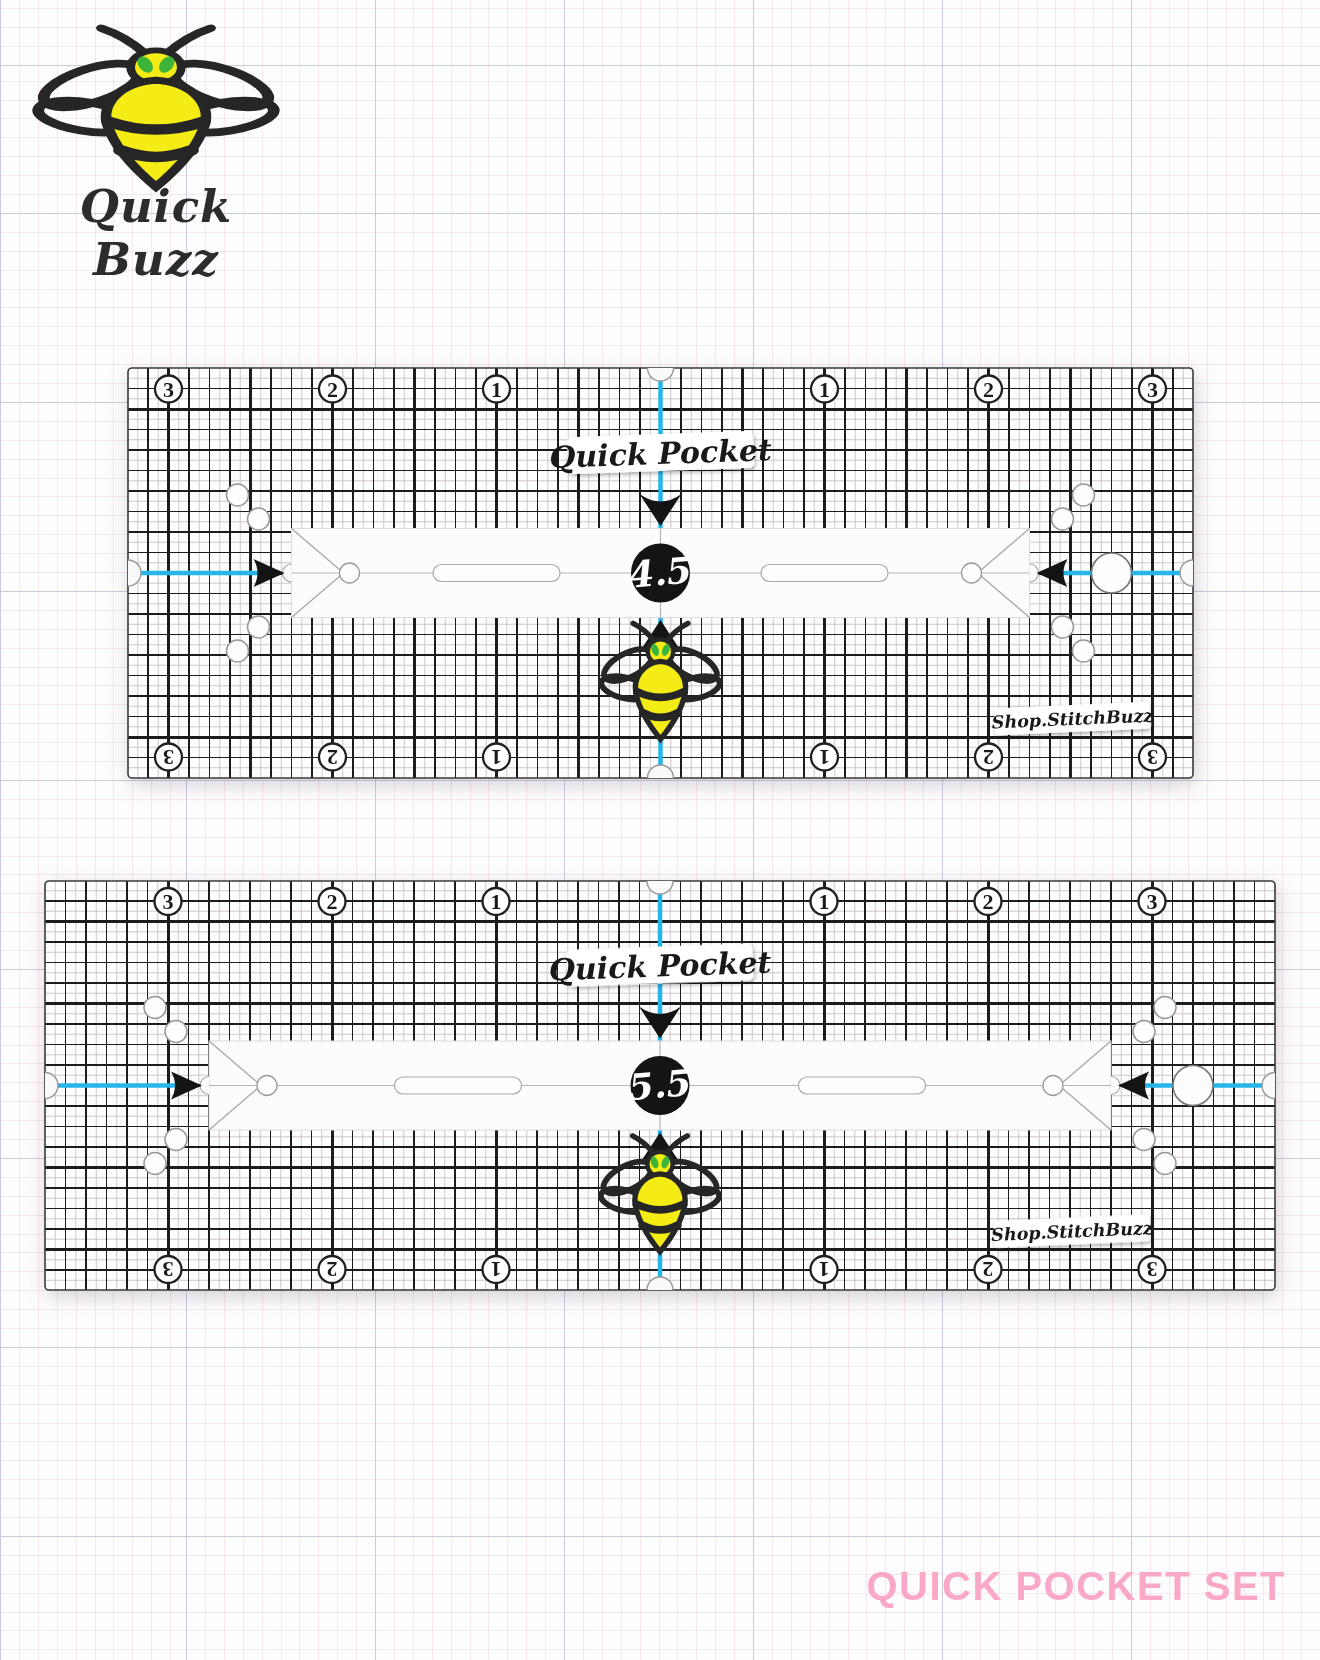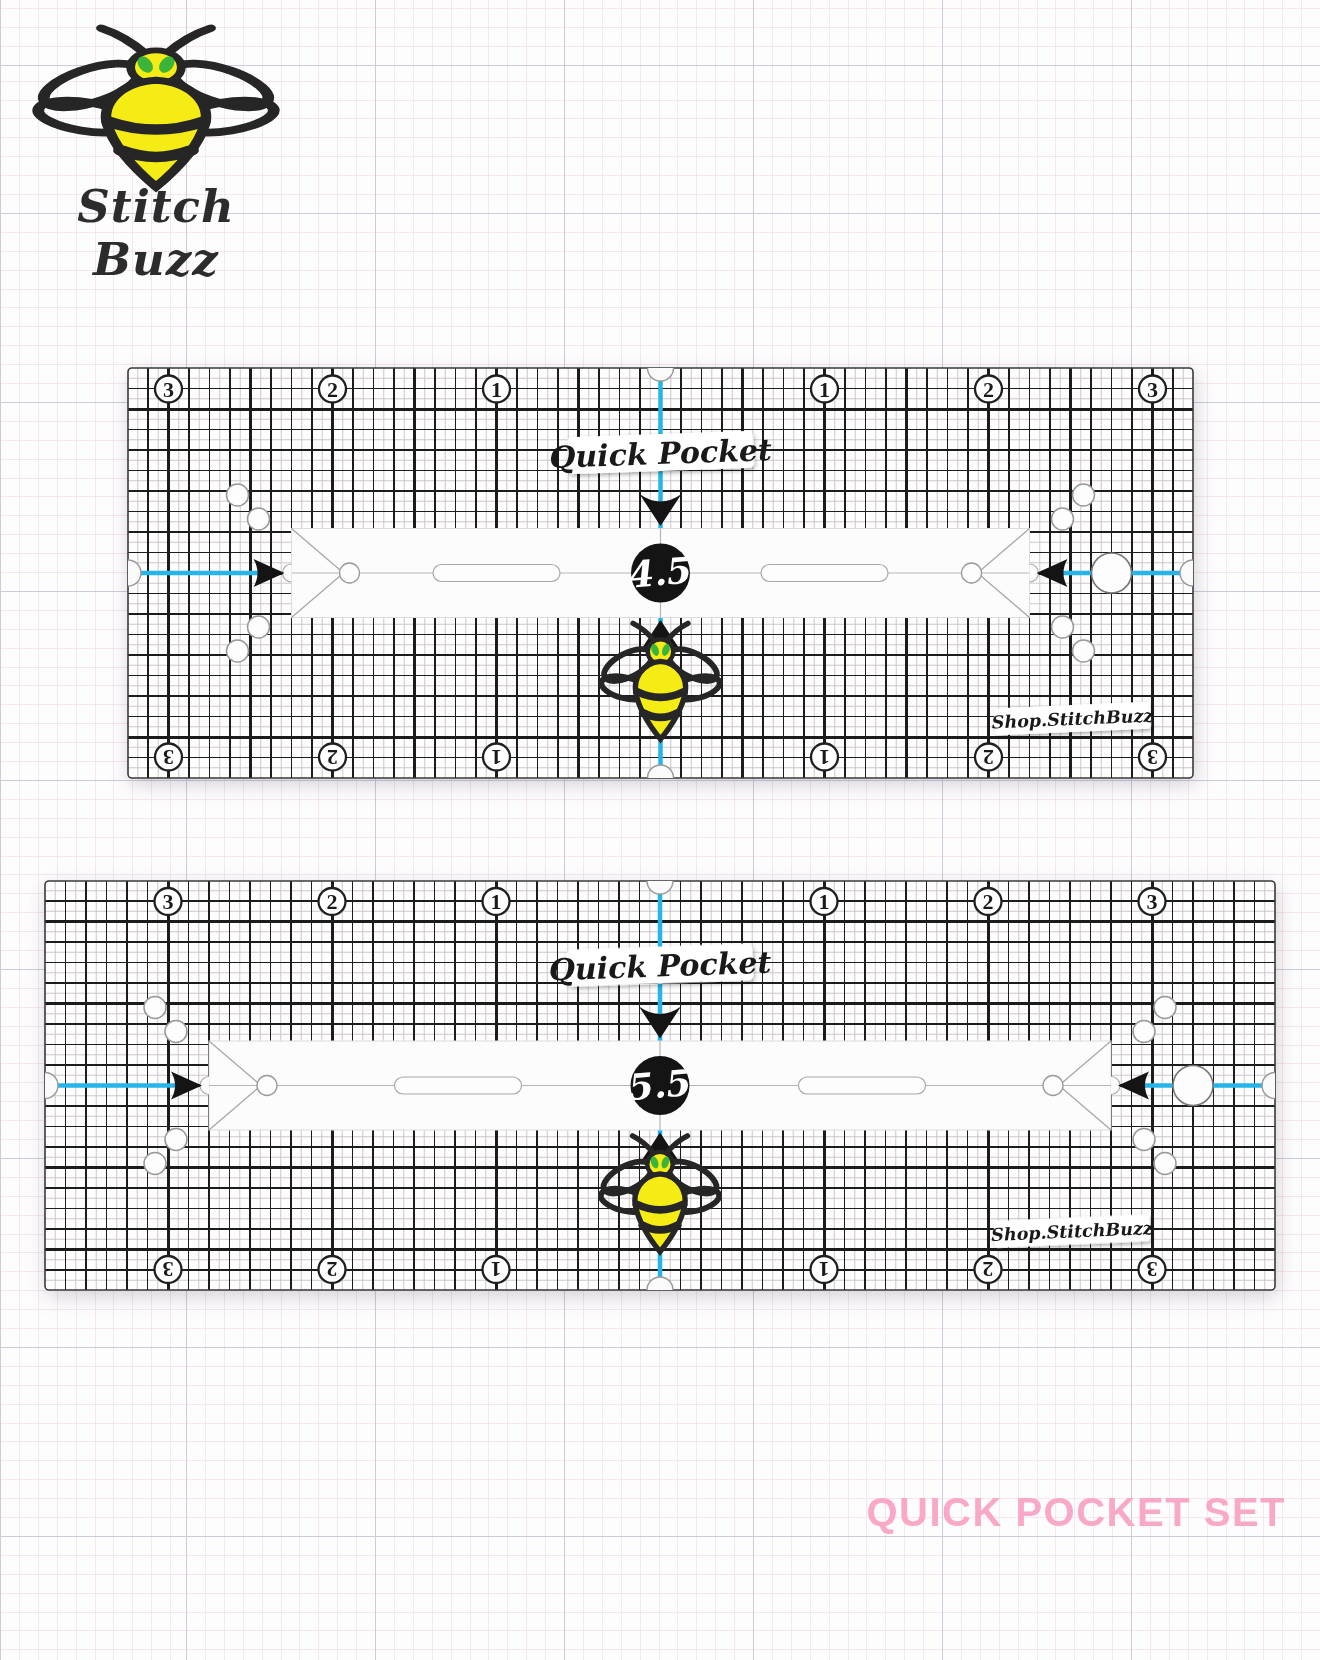--- a/index.html
+++ b/index.html
@@ -15,21 +15,21 @@
     font-family:"Liberation Sans", sans-serif;
   }
   .ruler{position:absolute; filter: drop-shadow(2px 6px 10px rgba(90,80,100,.25));}
   .logo{position:absolute;left:8px;top:2px;width:290px;height:260px;}
   .logo-text{
     position:absolute;left:14px;top:178px;width:268px;text-align:center;
     font-family:"DejaVu Serif", serif;font-style:italic;font-weight:bold;
     font-size:45px;color:#2c2c2c;letter-spacing:1px;
   }
   .title{
-    position:absolute;right:34px;top:1490px;
+    position:absolute;right:34px;top:1564px;
     font-family:"Liberation Sans", sans-serif;font-weight:bold;
     font-size:40px;letter-spacing:1.5px;white-space:nowrap;
   }
 </style>
 </head>
 <body>
 
 <div class="page">
 
   <div class="logo">
@@ -42,21 +42,21 @@
           <ellipse cx="0" cy="0" rx="27" ry="12.5" fill="none" stroke="#262626" stroke-width="6" transform="translate(33 -22) rotate(28)"></ellipse>
           <ellipse cx="0" cy="0" rx="25" ry="11" fill="none" stroke="#262626" stroke-width="6" transform="translate(36 2) rotate(-14)"></ellipse>
           <circle cx="0" cy="-36" r="13" fill="#F5EC16" stroke="#262626" stroke-width="4.5"></circle>
           <ellipse cx="0" cy="0" rx="3.6" ry="6.5" fill="#3CB43A" transform="translate(-5.5 -38) rotate(-18)"></ellipse>
           <ellipse cx="0" cy="0" rx="3.6" ry="6.5" fill="#3CB43A" transform="translate(5.5 -38) rotate(18)"></ellipse>
           <path d="M 0 -26 C 20 -24 28 -6 25 8 C 21 28 8 46 0 56 C -8 46 -21 28 -25 8 C -28 -6 -20 -24 0 -26 Z" fill="#F5EC16" stroke="#262626" stroke-width="5.5"></path>
           <path d="M -24 6 Q 0 18 24 6" fill="none" stroke="#262626" stroke-width="8" stroke-linecap="round"></path>
           <path d="M -18 28 Q 0 38 18 28" fill="none" stroke="#262626" stroke-width="8" stroke-linecap="round"></path>
         </g>
       </svg>
-    <div class="logo-text">Stitch Buzz</div>
+    <div class="logo-text">Quick Buzz</div>
   </div>
 
   <svg id="ruler-0" class="ruler" width="1113" height="458" viewBox="104 344 1113 458" style="left: 104px; top: 344px;">
       <defs>
         <clipPath id="clip0">
           <rect x="128" y="368" width="1065" height="410" rx="4"></rect>
         </clipPath>
         <filter id="ds0" x="-30%" y="-30%" width="160%" height="160%">
           <feDropShadow dx="1" dy="2" stdDeviation="2" flood-opacity="0.35"></feDropShadow>
         </filter>

